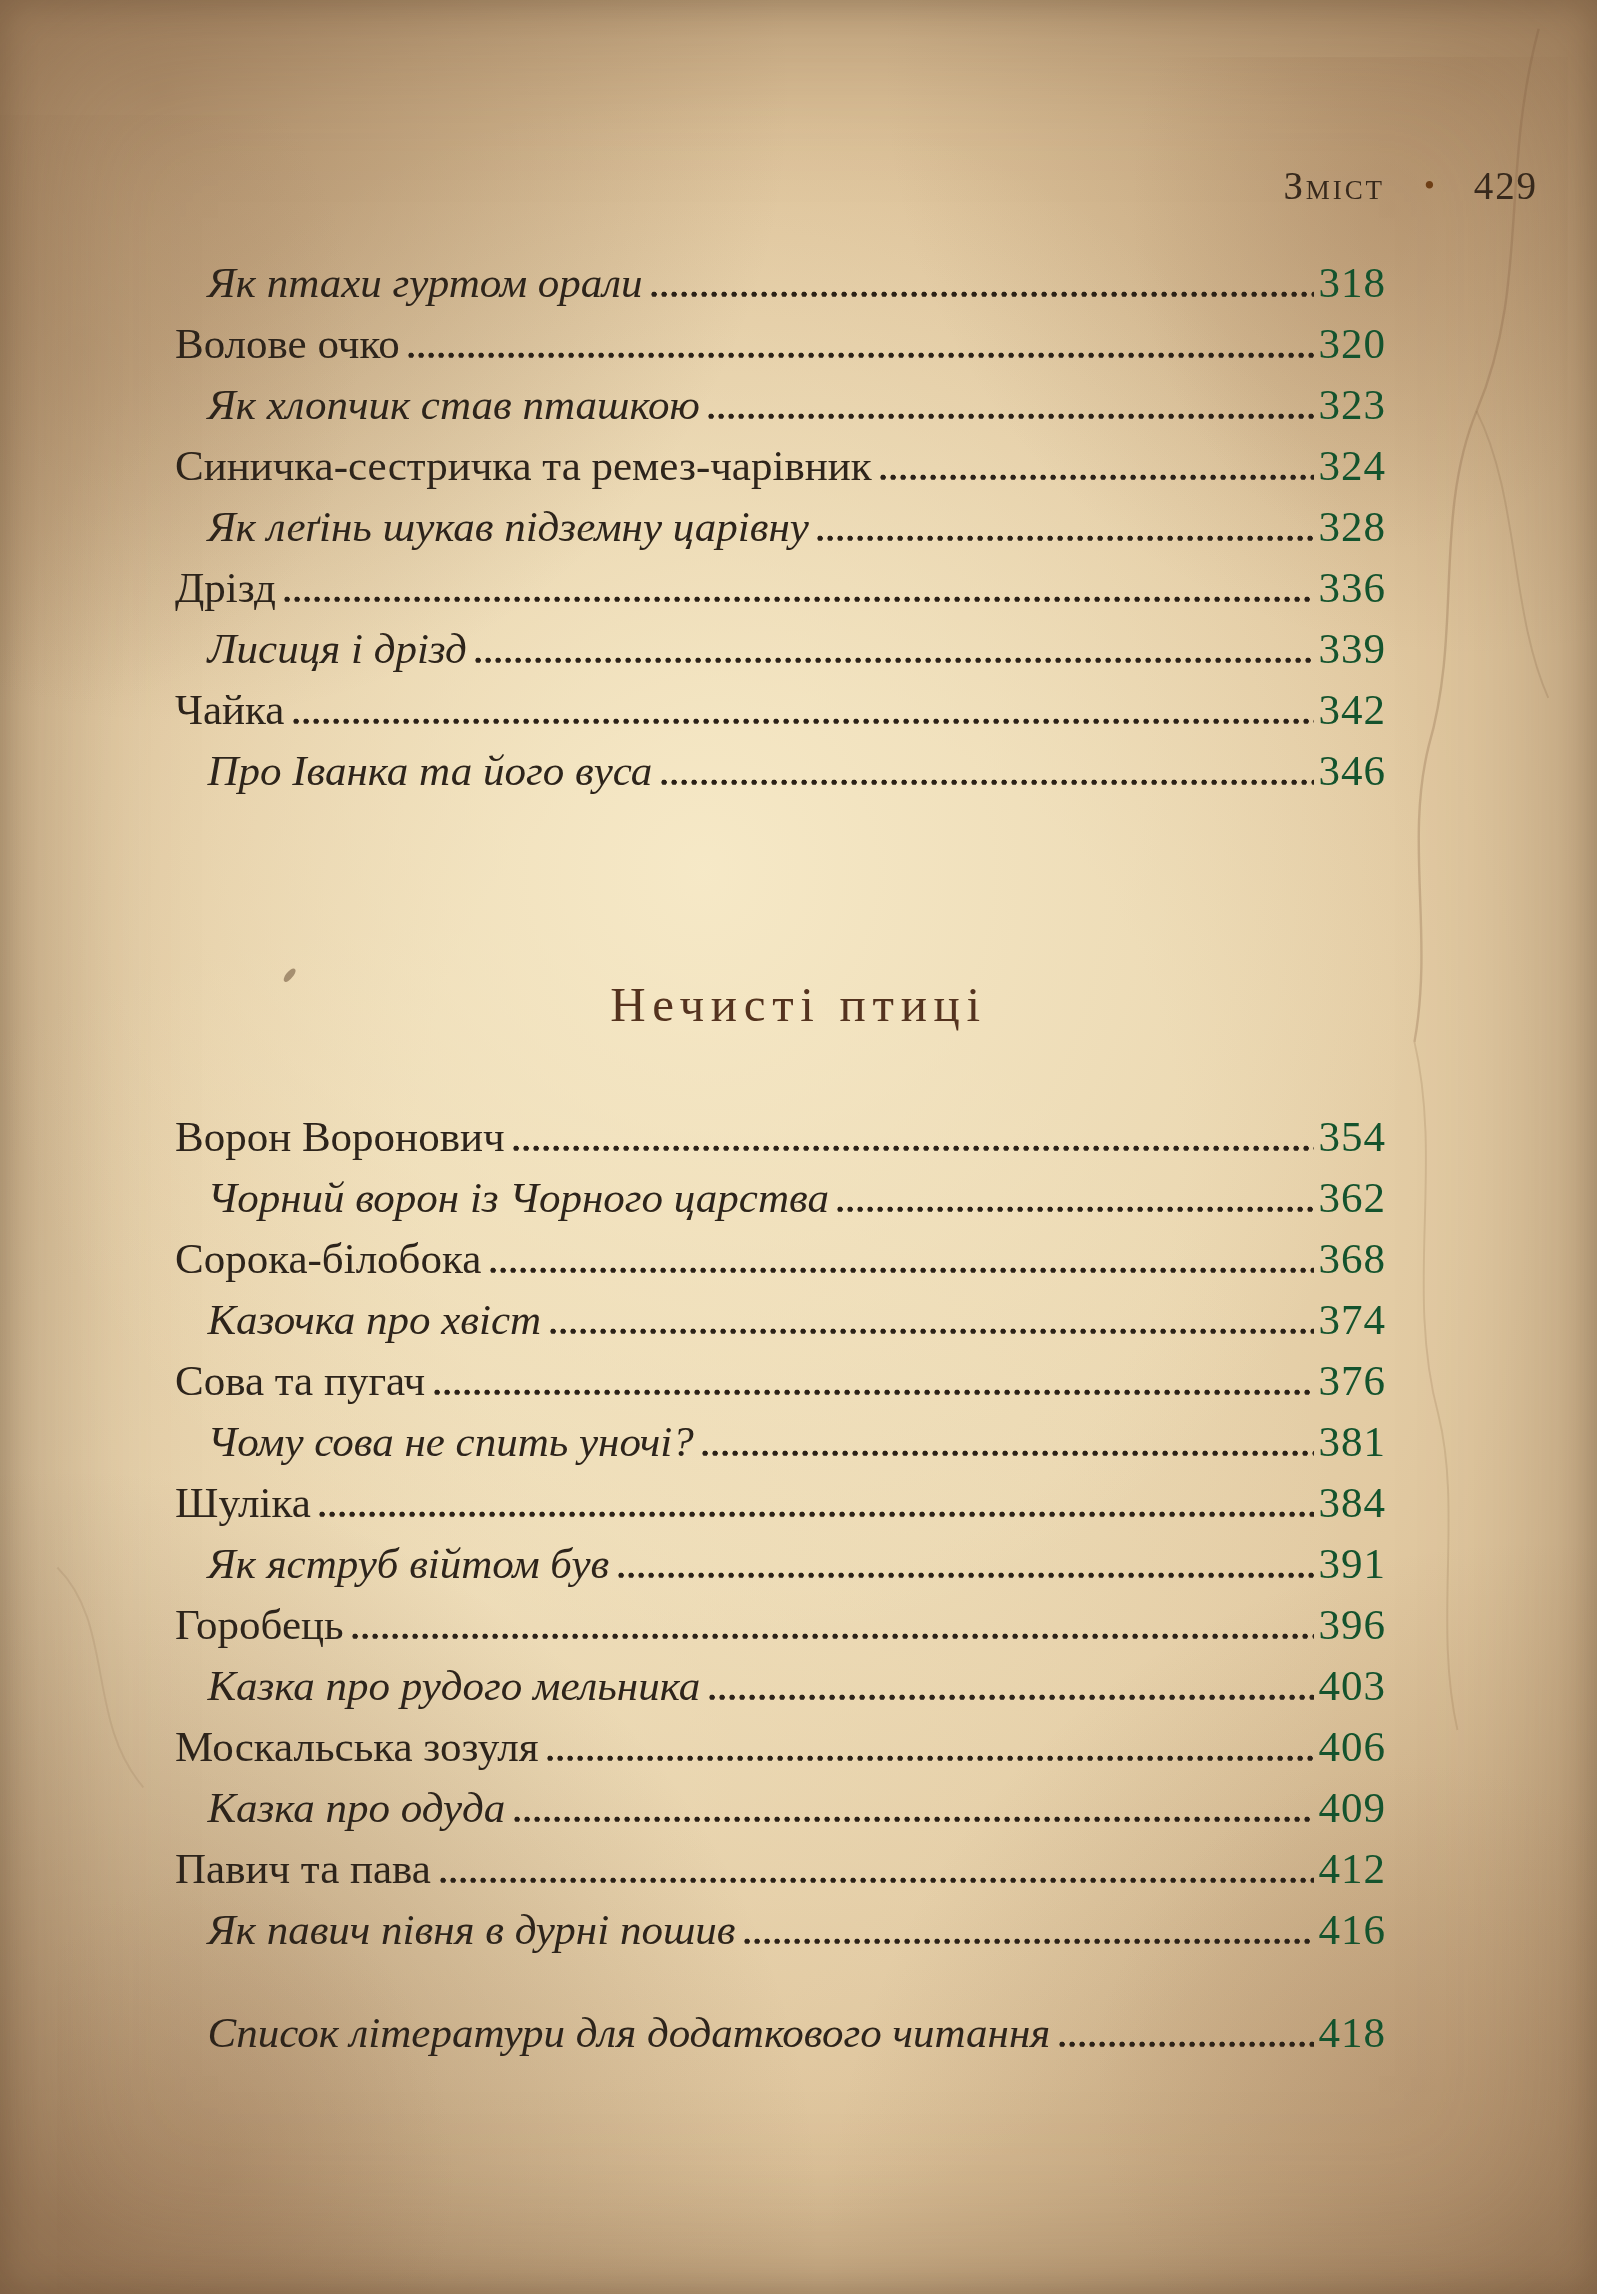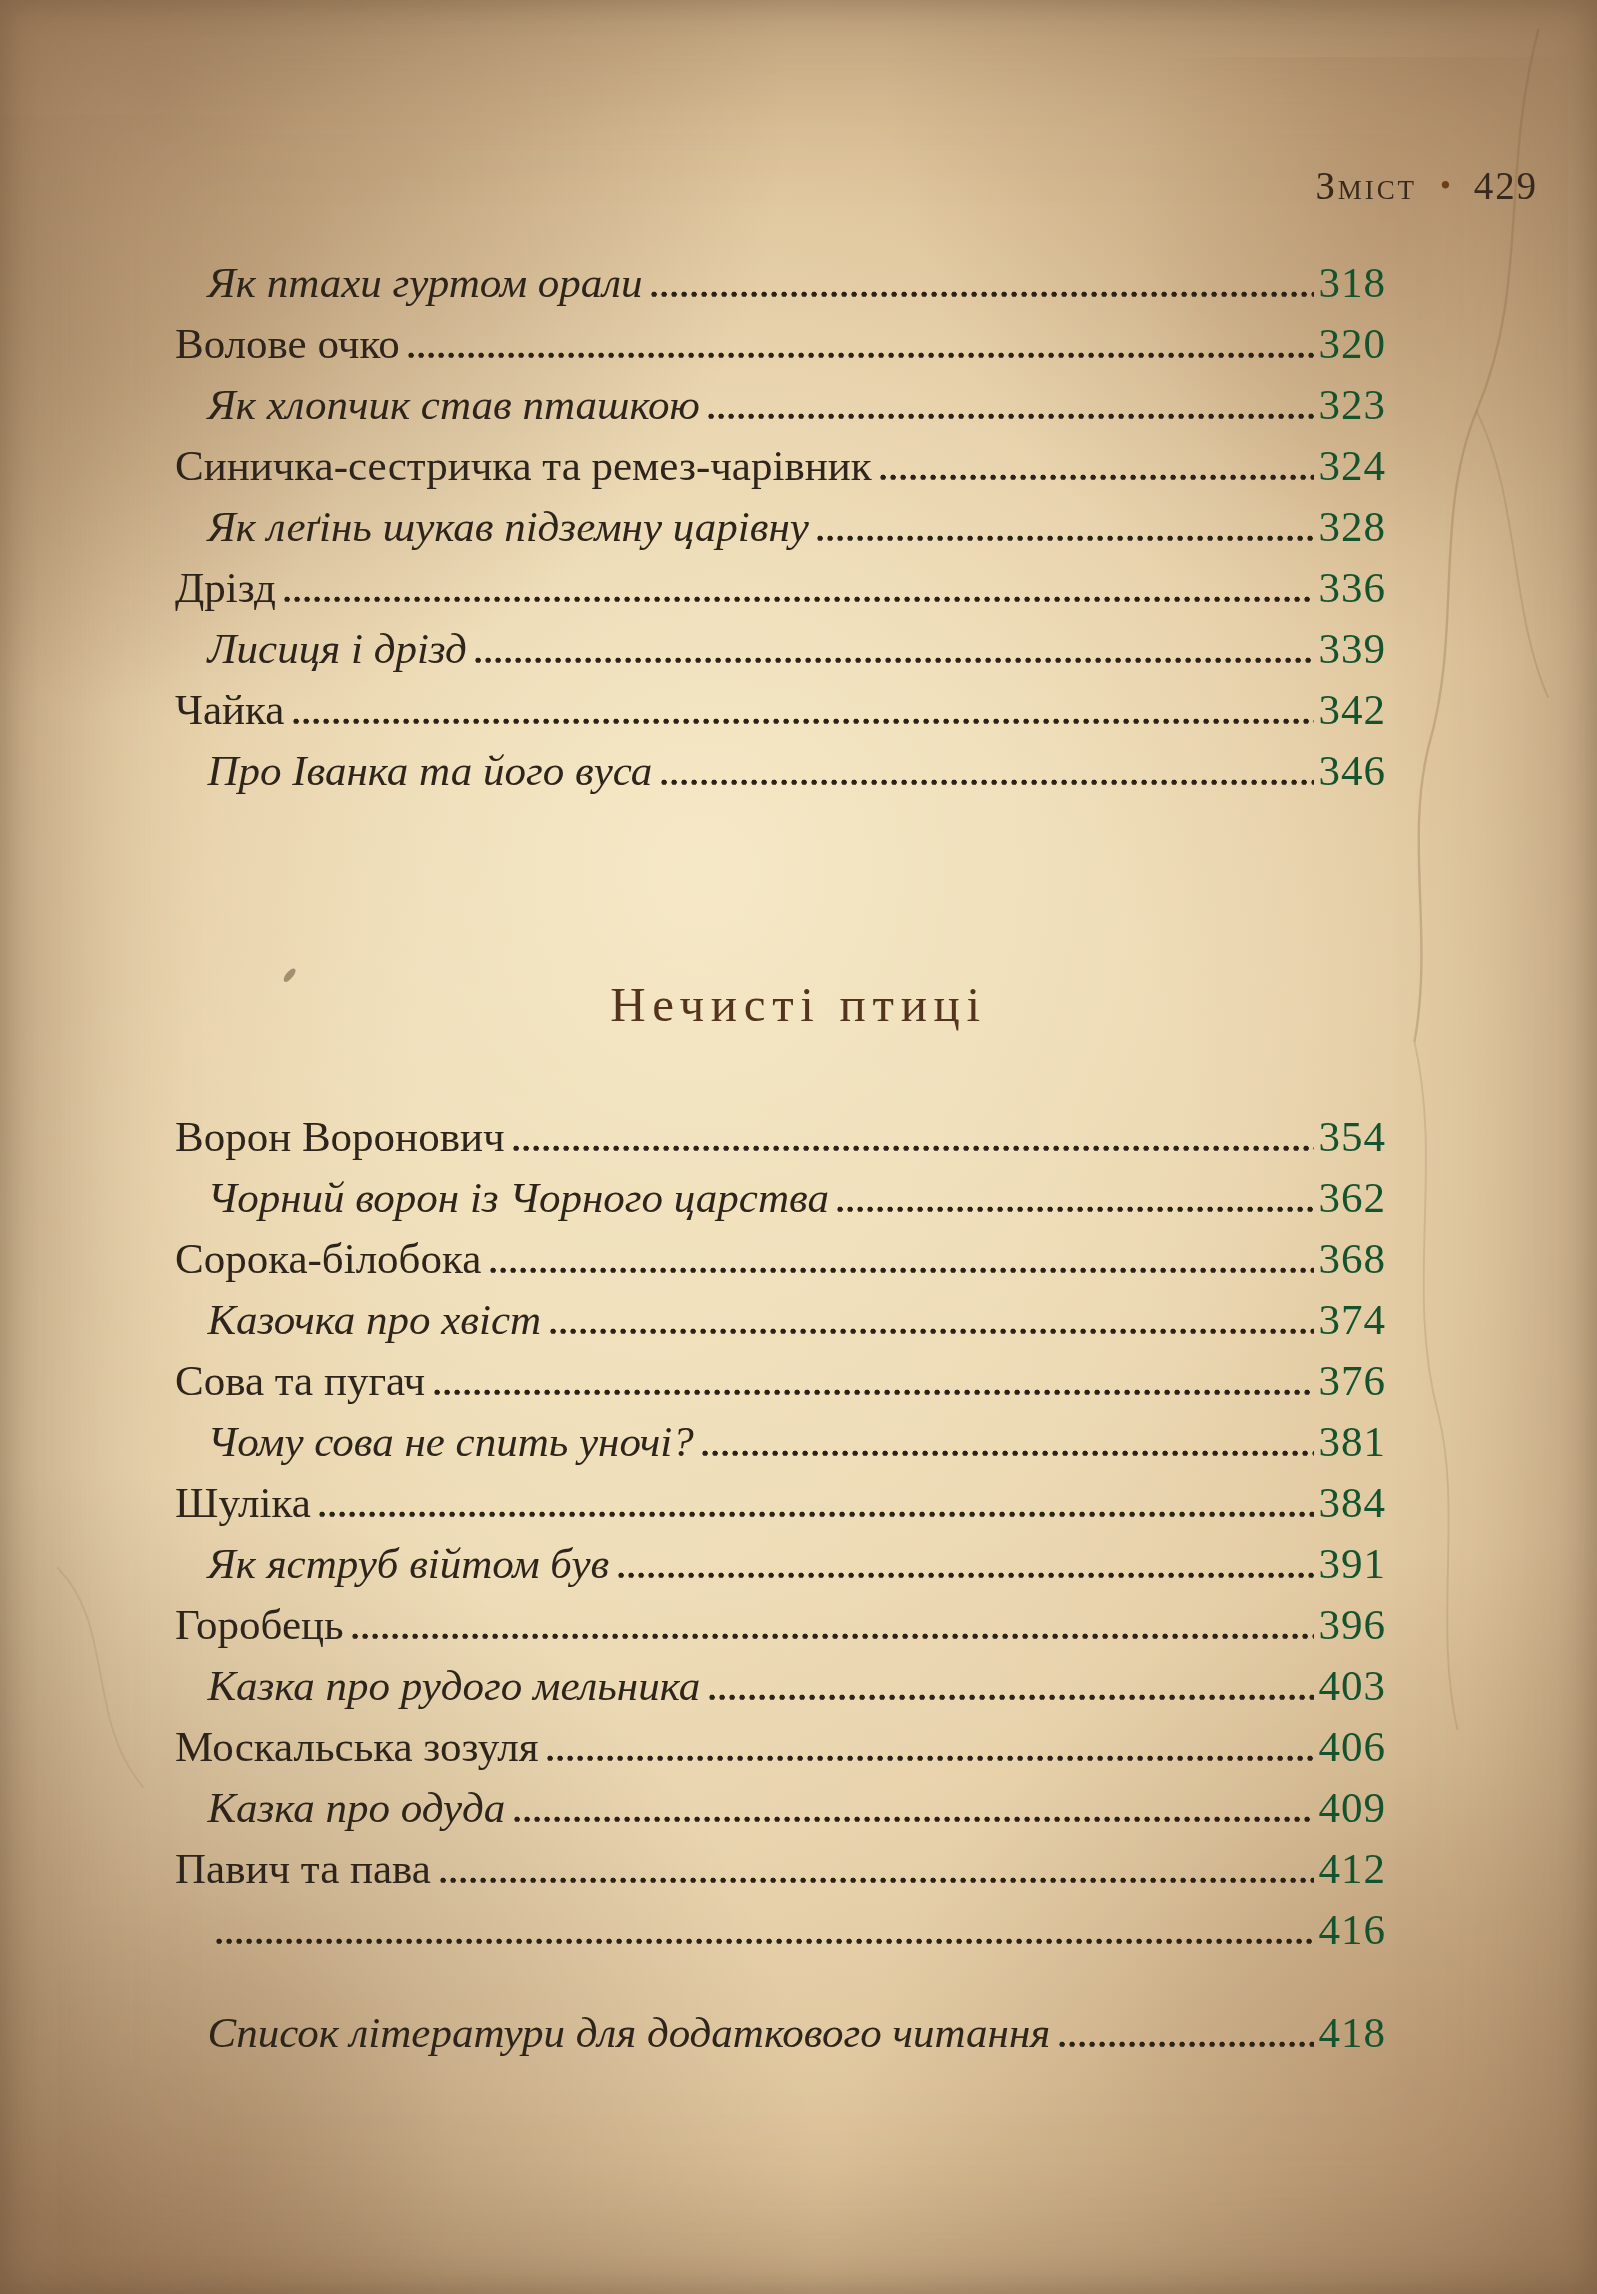--- a/index.html
+++ b/index.html
@@ -54,20 +54,21 @@
   
   .page-header {
     position: absolute;
     top: 163px;
     right: 59px;
     display: flex;
     align-items: center;
     font-size: 39px;
     line-height: 46px;
     color: #37291c;
+    gap: 16px;
   }
   .page-header .section-label { font-variant: small-caps; letter-spacing: 2.9px; }
   .page-header .bullet { color: #6e3f16; font-size: 31px; margin: 0 23px; line-height: 46px; }
   .page-header .folio { letter-spacing: 1.9px; }
 
   
   .toc {
     position: absolute;
     left: 175px;
     width: 1211px;
@@ -249,20 +250,21 @@
     <span class="title">Казка про одуда</span>
     <span class="leader"></span>
     <span class="page">409</span>
   </div>
     <div class="toc-row">
     <span class="title">Павич та пава</span>
     <span class="leader"></span>
     <span class="page">412</span>
   </div>
     <div class="toc-row sub">
+    <span class="title">Як павич півня в дурні пошив</span>
     <span class="leader"></span>
     <span class="page">416</span>
   </div>
   </div>
 
 <div class="toc" id="toc-final">
     <div class="toc-row sub">
     <span class="title">Список літератури для додаткового читання</span>
     <span class="leader"></span>
     <span class="page">418</span>

